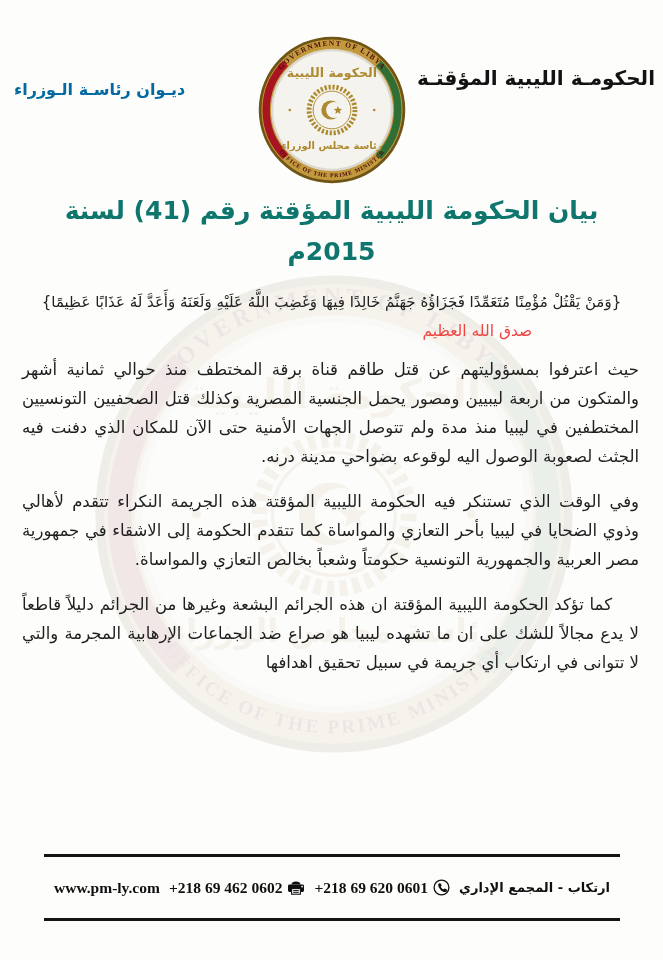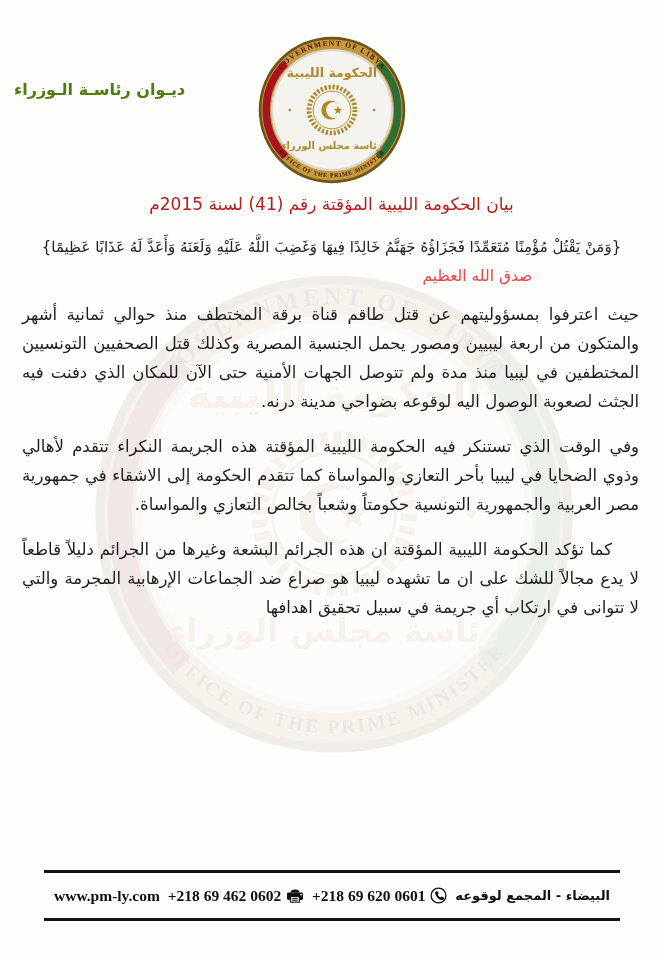--- a/index.html
+++ b/index.html
@@ -13,41 +13,41 @@
   }
   
   .header{position:relative;height:188px;}
   .org-name{
     position:absolute;top:66px;right:8px;
     direction:rtl;font-size:20px;font-weight:bold;color:#121212;
     white-space:nowrap;
   }
   .dept-name{
     position:absolute;top:80px;left:14px;
-    direction:rtl;font-size:16px;font-weight:bold;color:#4d7c0f;
+    direction:rtl;font-size:16px;font-weight:bold;color:#0369a1;
     white-space:nowrap;
   }
   .seal-box{
     position:absolute;top:36px;left:50%;transform:translateX(-50%);
     width:148px;height:148px;
   }
   .seal-box svg{width:100%;height:100%;display:block;}
   
   .watermark{
     position:absolute;left:93px;top:273px;
     width:482px;height:482px;
     opacity:0.09;filter:grayscale(25%);
     pointer-events:none;z-index:0;
   }
   .watermark svg{width:100%;height:100%;display:block;}
   
   .content{position:relative;z-index:1;}
   .title-block{
     direction:rtl;text-align:center;
-    font-weight:normal;font-size:17px;line-height:1.65;color:#b91c1c;
+    font-weight:bold;font-size:25px;line-height:1.65;color:#0f766e;
     margin:2px 30px 0 30px;
   }
   .verse-block{direction:rtl;margin-top:16px;}
   .basmala{text-align:center;font-size:15.5px;color:#222;}
   .verse{
     text-align:center;font-size:15px;line-height:1.8;color:#222;
     padding:0 14px;margin-top:12px;
   }
   .attribution{
     direction:rtl;text-align:center;
@@ -60,21 +60,21 @@
     padding:0 24px 0 22px;margin-top:15px;
   }
   .body-text p{margin:0 0 16px 0;}
   .body-text p.indent{text-indent:27px;margin-top:12px;}
   
   .footer{
     position:absolute;left:44px;right:43px;bottom:39px;
     height:29px;z-index:2;
     border-top:3px solid #141414;border-bottom:3px solid #141414;
     display:flex;align-items:center;justify-content:space-between;
-    padding:8px 10px;background:transparent;
+    padding:16px 10px;background:transparent;
   }
   .footer .latin{
     direction:ltr;
     font-family:"Liberation Serif",serif;
     font-weight:bold;font-size:15.5px;color:#101010;
     white-space:nowrap;
   }
   .footer .unit{display:flex;align-items:center;gap:5px;direction:ltr;justify-content:flex-end;}
   .footer .address{
     direction:rtl;font-size:13px;font-weight:bold;color:#101010;
@@ -112,20 +112,21 @@
     <circle cx="43" cy="100" r="1.8" fill="#ad8a2f"></circle>
     <circle cx="157" cy="100" r="1.8" fill="#ad8a2f"></circle>
     <circle cx="98.5" cy="100" r="13" fill="#ad8a2f"></circle>
     <circle cx="102.8" cy="100" r="10.8" fill="#f5f3ee"></circle>
     <polygon fill="#ad8a2f" points="108,94.5 109.5,98.4 113.7,98.7 110.5,101.4 111.5,105.5 108,103.2 104.5,105.5 105.5,101.4 102.3,98.7 106.5,98.4"></polygon>
     <text x="100" y="153" font-family="'DejaVu Sans',sans-serif" font-size="13.5" font-weight="bold" text-anchor="middle" fill="#ad8a2f" direction="rtl">رئاسة مجلس الوزراء</text>
   </svg>
     </div>
 
   <div class="header">
+    <div class="org-name">الحكومـة الليبية المؤقتـة</div>
     <div class="dept-name">ديـوان رئاسـة الـوزراء</div>
     <div class="seal-box">
   <svg viewBox="0 0 200 200" xmlns="http://www.w3.org/2000/svg">
     <defs>
       <path id="arcTopA" d="M 13 100 A 87 87 0 0 1 187 100" fill="none"></path>
       <path id="arcBotA" d="M 9 100 A 91 91 0 0 0 191 100" fill="none"></path>
     </defs>
     <circle cx="100" cy="100" r="99" fill="#6f5415"></circle>
     <circle cx="100" cy="100" r="96" fill="#c29a3d"></circle>
     <path d="M 37.1 37.1 A 89 89 0 0 0 37.1 162.9" stroke="#a81420" stroke-width="10" fill="none"></path>
@@ -188,16 +189,16 @@
     </span>
     <span class="unit">
       <span class="latin">+218 69 620 0601</span>
       <span class="icon">
         <svg width="17" height="17" viewBox="0 0 17 17">
           <circle cx="8.5" cy="8.5" r="7.4" fill="none" stroke="#111" stroke-width="1.3"></circle>
           <path d="M5.2 5.6 c0.6 -1.6 2.2 -1.9 2.8 -0.7 l0.5 1.1 c0.2 0.5 0 0.9 -0.4 1.3 c-0.3 0.3 -0.3 0.6 -0.1 1 c0.4 0.8 1.1 1.5 1.9 1.9 c0.4 0.2 0.7 0.2 1 -0.1 c0.4 -0.4 0.8 -0.6 1.3 -0.4 l1.1 0.5 c1.2 0.6 0.9 2.2 -0.7 2.8 c-1.2 0.4 -3.3 -0.4 -4.9 -2 c-1.6 -1.6 -2.9 -4.2 -2.5 -5.4 z" fill="#111"></path>
         </svg>
       </span>
     </span>
-    <span class="address">البيضاء - المجمع لوقوعه</span>
+    <span class="address">ارتكاب - المجمع الإداري</span>
   </div>
 
 </div>
 
 </body></html>

